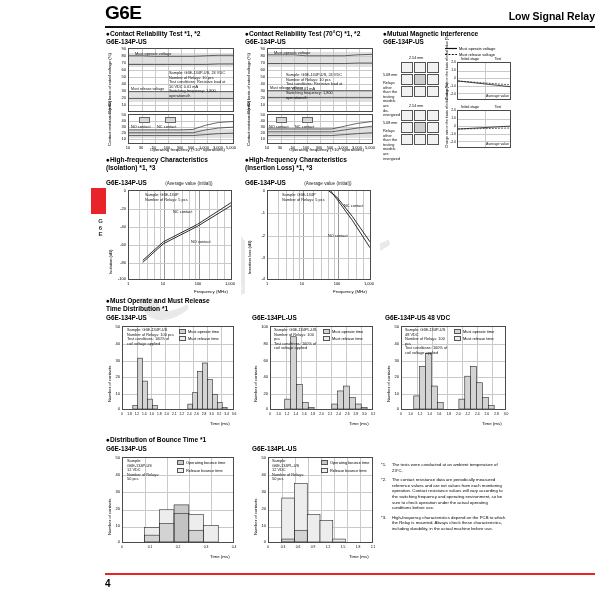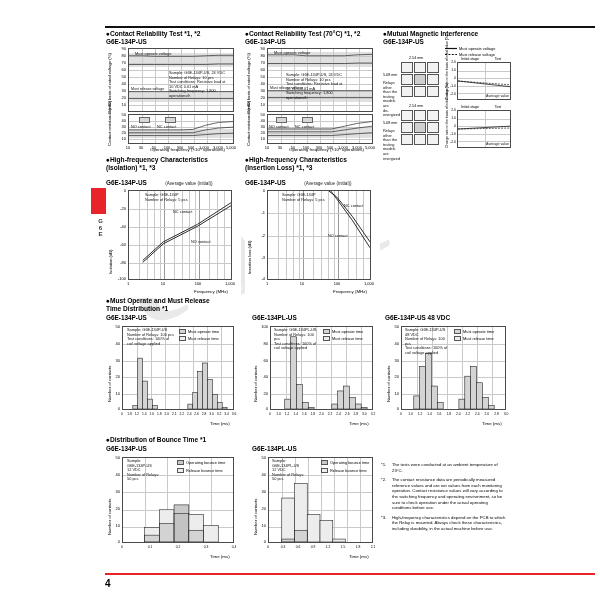--- a/index.html
+++ b/index.html
@@ -69,20 +69,24 @@
 
   
   .relay-cell { position:absolute; border:0.7px solid #555; background:#f2f2f2; }
   .dimtxt { position:absolute; font-size:3.7px; white-space:nowrap; }
 </style>
 </head>
 <body>
 
 <div class="page">
 
+  <div class="header">
+    <div class="hdr-title">G6E</div>
+    <div class="hdr-sub">Low Signal Relay</div>
+  </div>
   <div class="hdr-rule"></div>
 
   <div class="tab-red"></div>
   <div class="tab-label">G<br>6<br>E</div>
 
   <div class="wm">e-net</div>
 
   <div class="sec" style="left:106px; top:30px; width:132px;">
     <div class="sec-h">●Contact Reliability Test *1, *2</div>
     <div class="sec-sub">G6E-134P-US</div>

